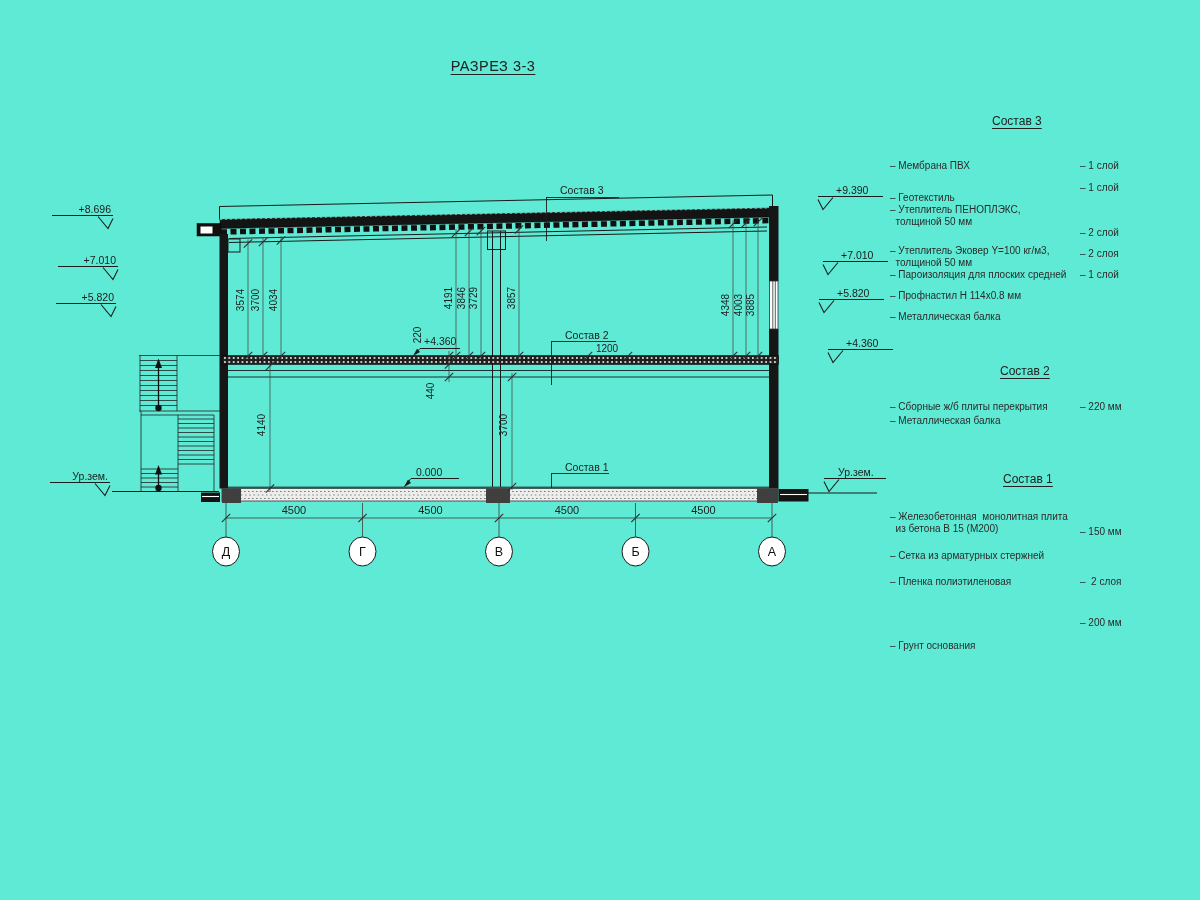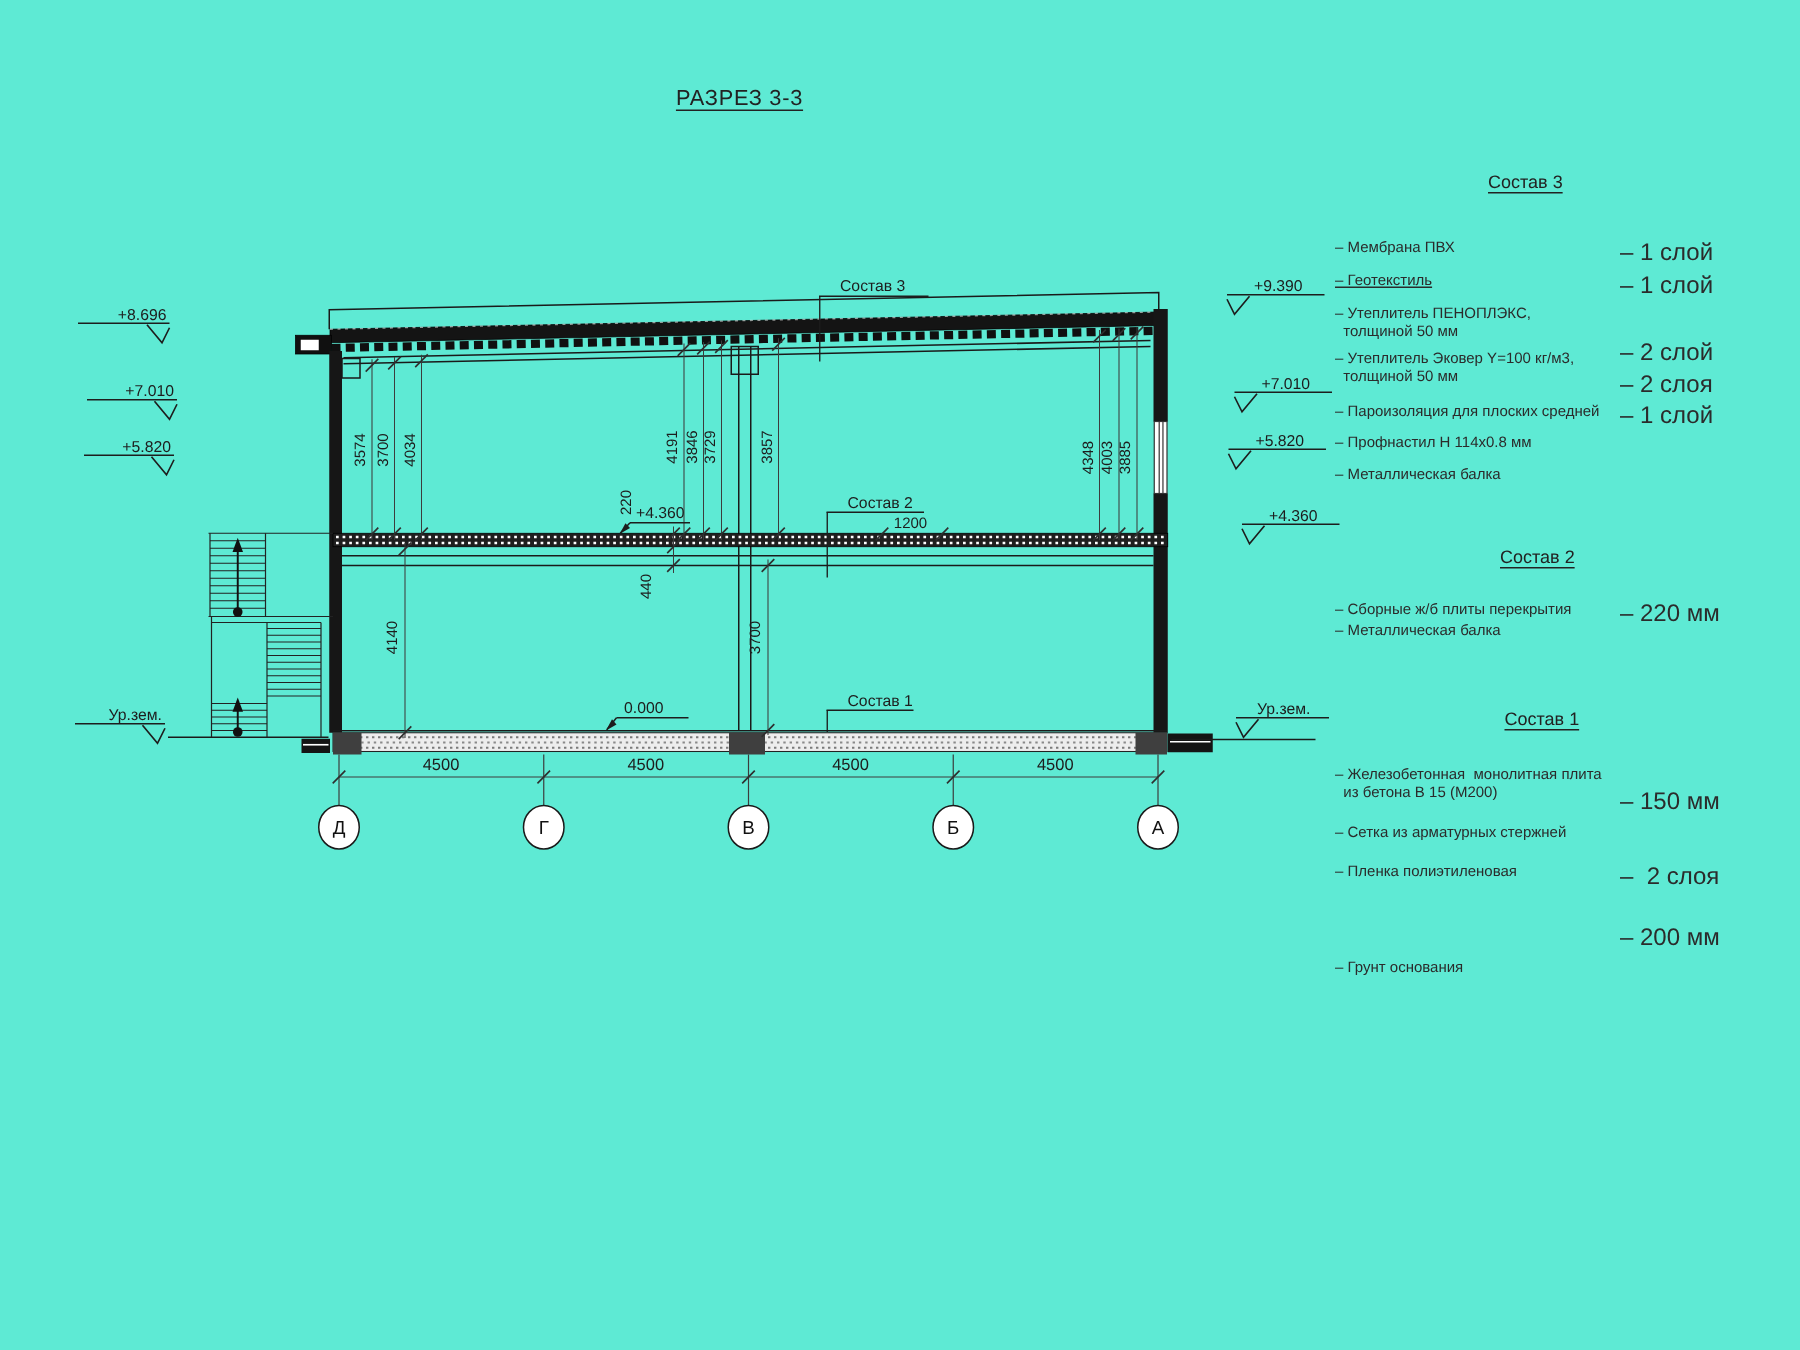--- a/index.html
+++ b/index.html
@@ -12,21 +12,21 @@
   .bay{font-size:11px;fill:#1d1d1d;}
   .ax{font-size:12.5px;fill:#111;}
   .ldr{font-size:10.5px;fill:#1d1d1d;}
   .title{position:absolute;left:418px;top:58px;width:150px;text-align:center;
          font-size:14.5px;letter-spacing:.5px;color:#222;
          text-decoration:underline;text-underline-offset:3px;}
   .lh{position:absolute;font-size:12px;color:#222;
       text-decoration:underline;text-underline-offset:3px;}
   .li{position:absolute;left:890px;width:196px;font-size:10px;line-height:11.5px;
       color:#2b2b2b;white-space:pre;}
-  .lv{position:absolute;left:1080px;width:70px;font-size:16px;color:#2b2b2b;white-space:pre;}
+  .lv{position:absolute;left:1080px;width:70px;font-size:10px;color:#2b2b2b;white-space:pre;}
 </style>
 </head>
 <body>
 
 <div class="sheet">
 
   <div class="title">РАЗРЕЗ 3-3</div>
 
   <svg width="1200" height="900" viewBox="0 0 1200 900">
     <defs>
@@ -301,26 +301,26 @@
         <text class="t ax" text-anchor="middle" x="499" y="556">В</text>
         <text class="t ax" text-anchor="middle" x="635.5" y="556">Б</text>
         <text class="t ax" text-anchor="middle" x="772" y="556">А</text>
       </g>
     </g>
   </svg>
 
   <div class="lh" style="left:992px;top:114px;">Состав 3</div>
   <div class="li" style="top:160px;">– Мембрана ПВХ</div>
   <div class="lv" style="top:160px;">– 1 слой</div>
-  <div class="li" style="top:182px;text-decoration:underline;">– Геотекстиль</div>
+  <div class="li" style="top:192px;">– Геотекстиль</div>
   <div class="lv" style="top:182px;">– 1 слой</div>
   <div class="li" style="top:204px;">– Утеплитель ПЕНОПЛЭКС,
   толщиной 50 мм</div>
   <div class="lv" style="top:227px;">– 2 слой</div>
-  <div class="li" style="top:234px;">– Утеплитель Эковер Y=100 кг/м3,
+  <div class="li" style="top:245px;">– Утеплитель Эковер Y=100 кг/м3,
   толщиной 50 мм</div>
   <div class="lv" style="top:248px;">– 2 слоя</div>
   <div class="li" style="top:269px;">– Пароизоляция для плоских средней</div>
   <div class="lv" style="top:269px;">– 1 слой</div>
   <div class="li" style="top:290px;">– Профнастил Н 114х0.8 мм</div>
   <div class="li" style="top:311px;">– Металлическая балка</div>
 
   <div class="lh" style="left:1000px;top:364px;">Состав 2</div>
   <div class="li" style="top:401px;">– Сборные ж/б плиты перекрытия</div>
   <div class="lv" style="top:401px;">– 220 мм</div>

